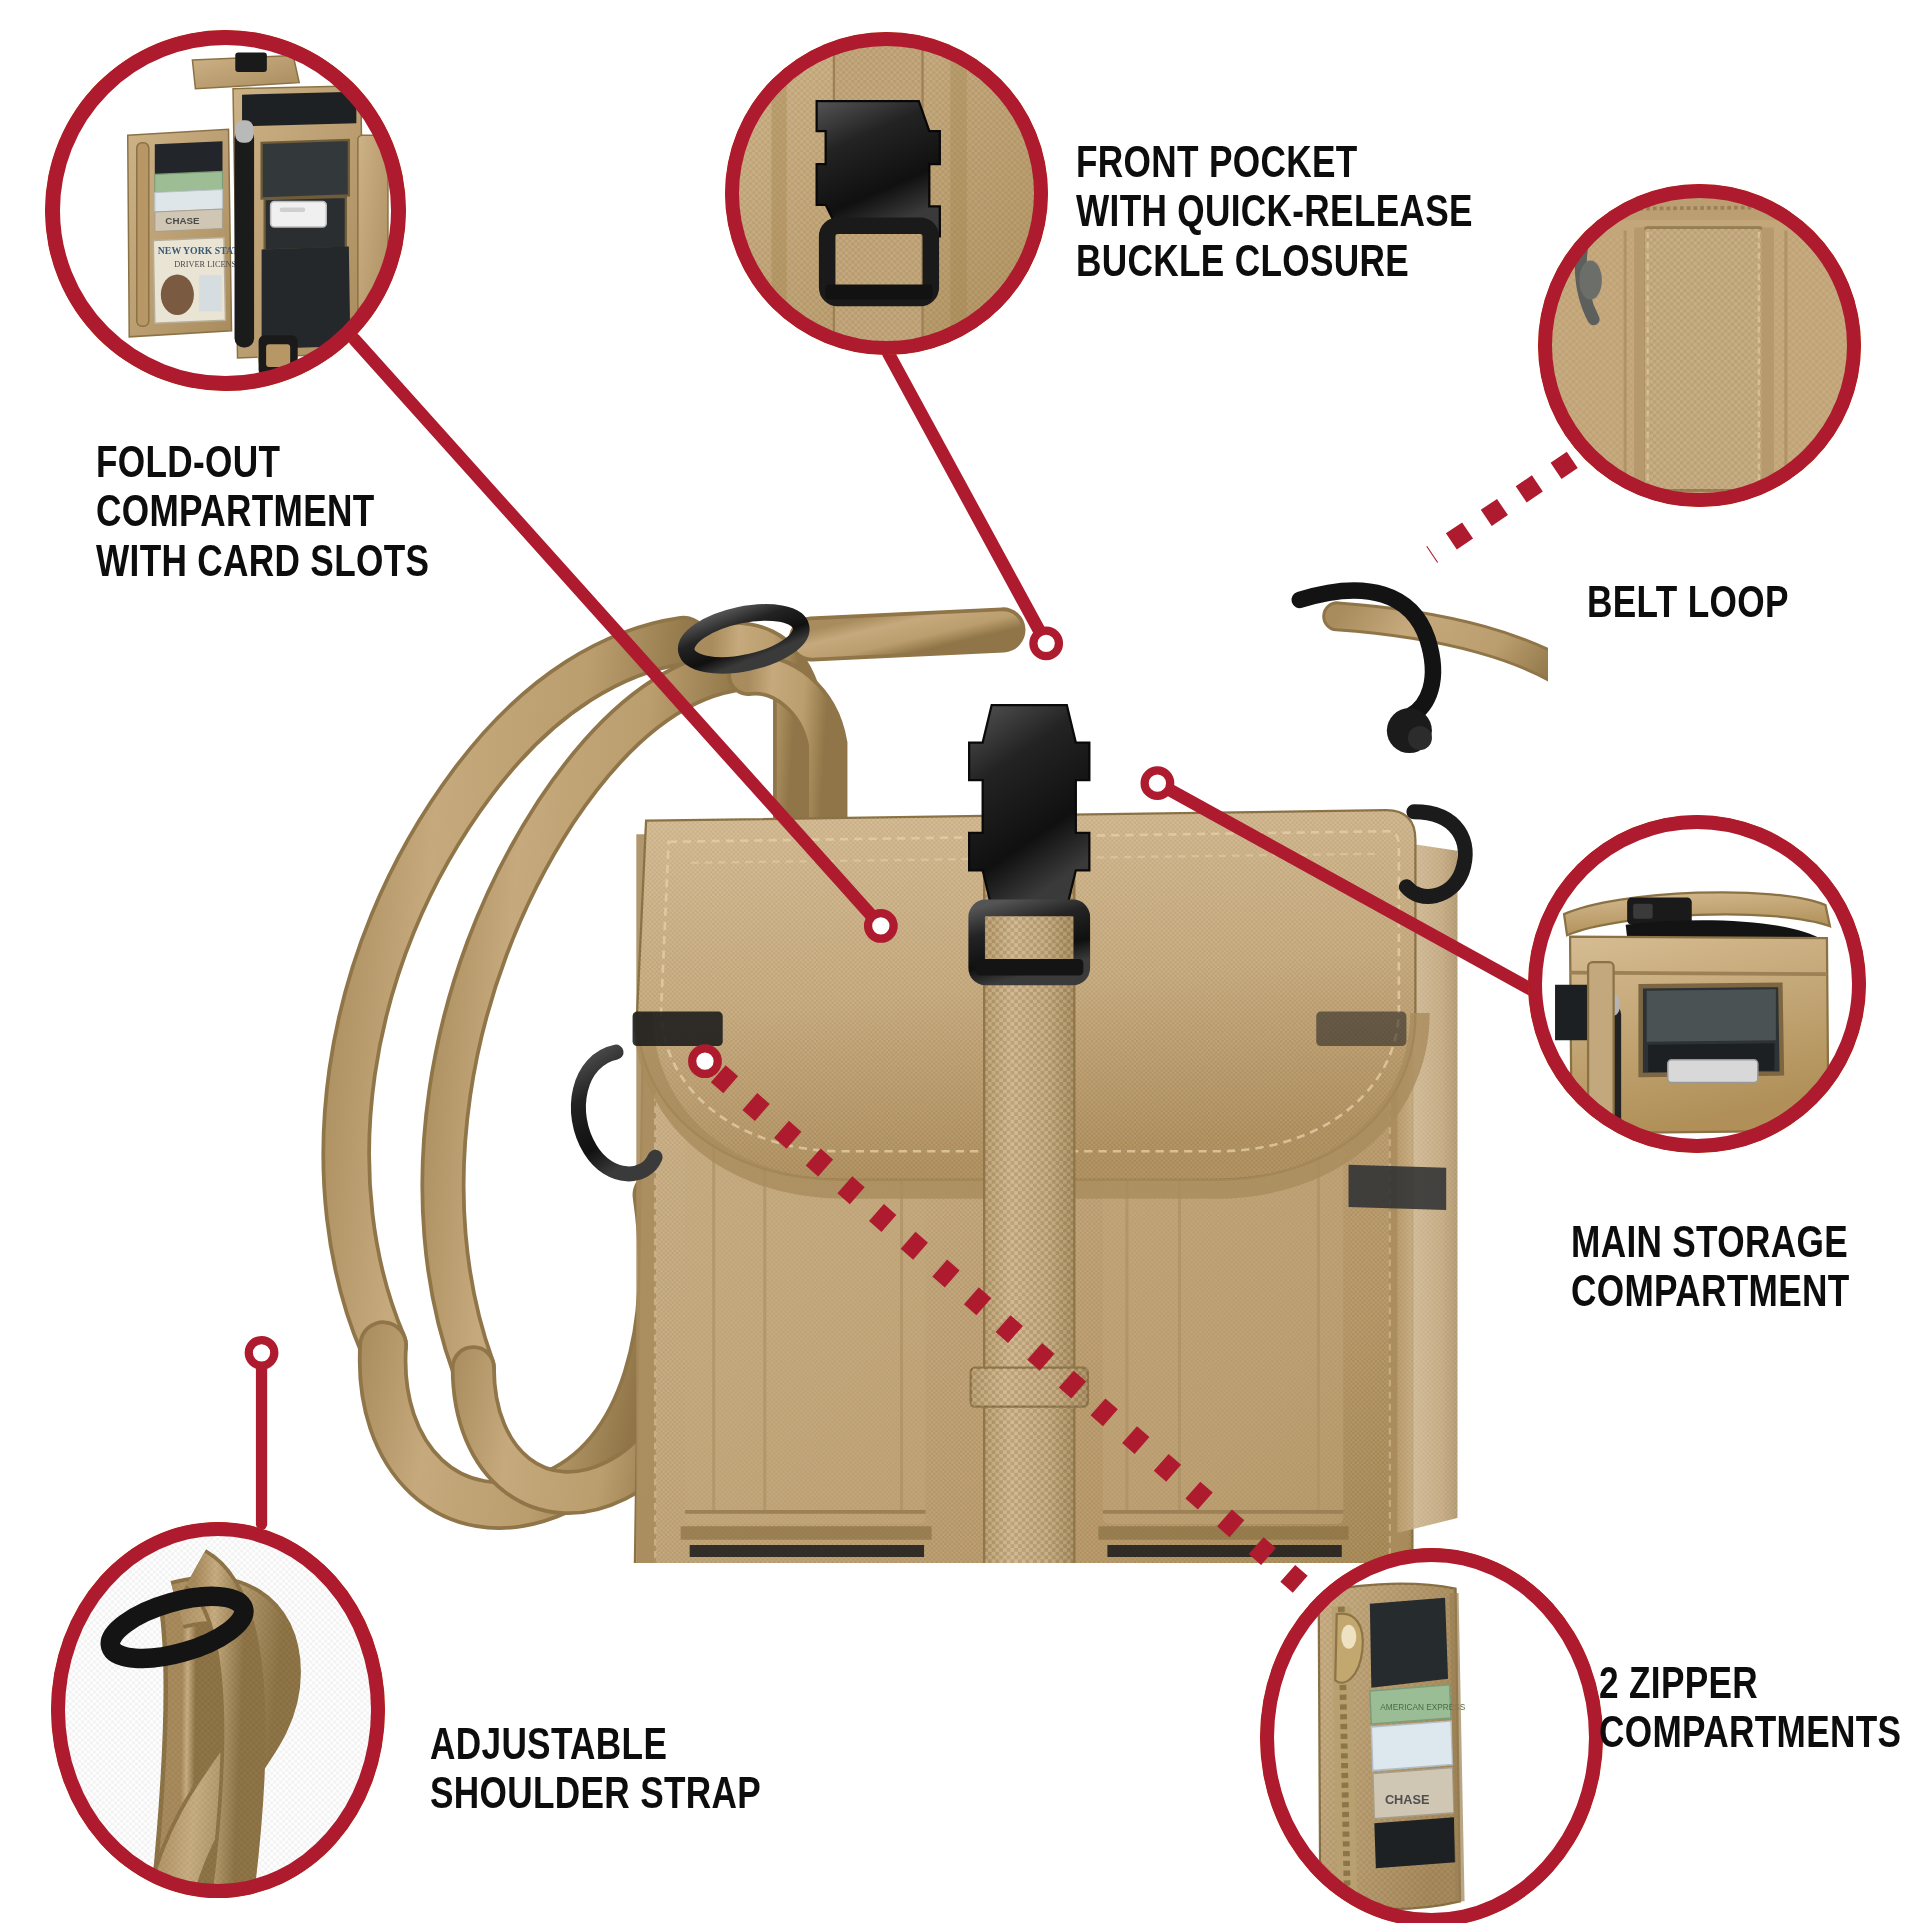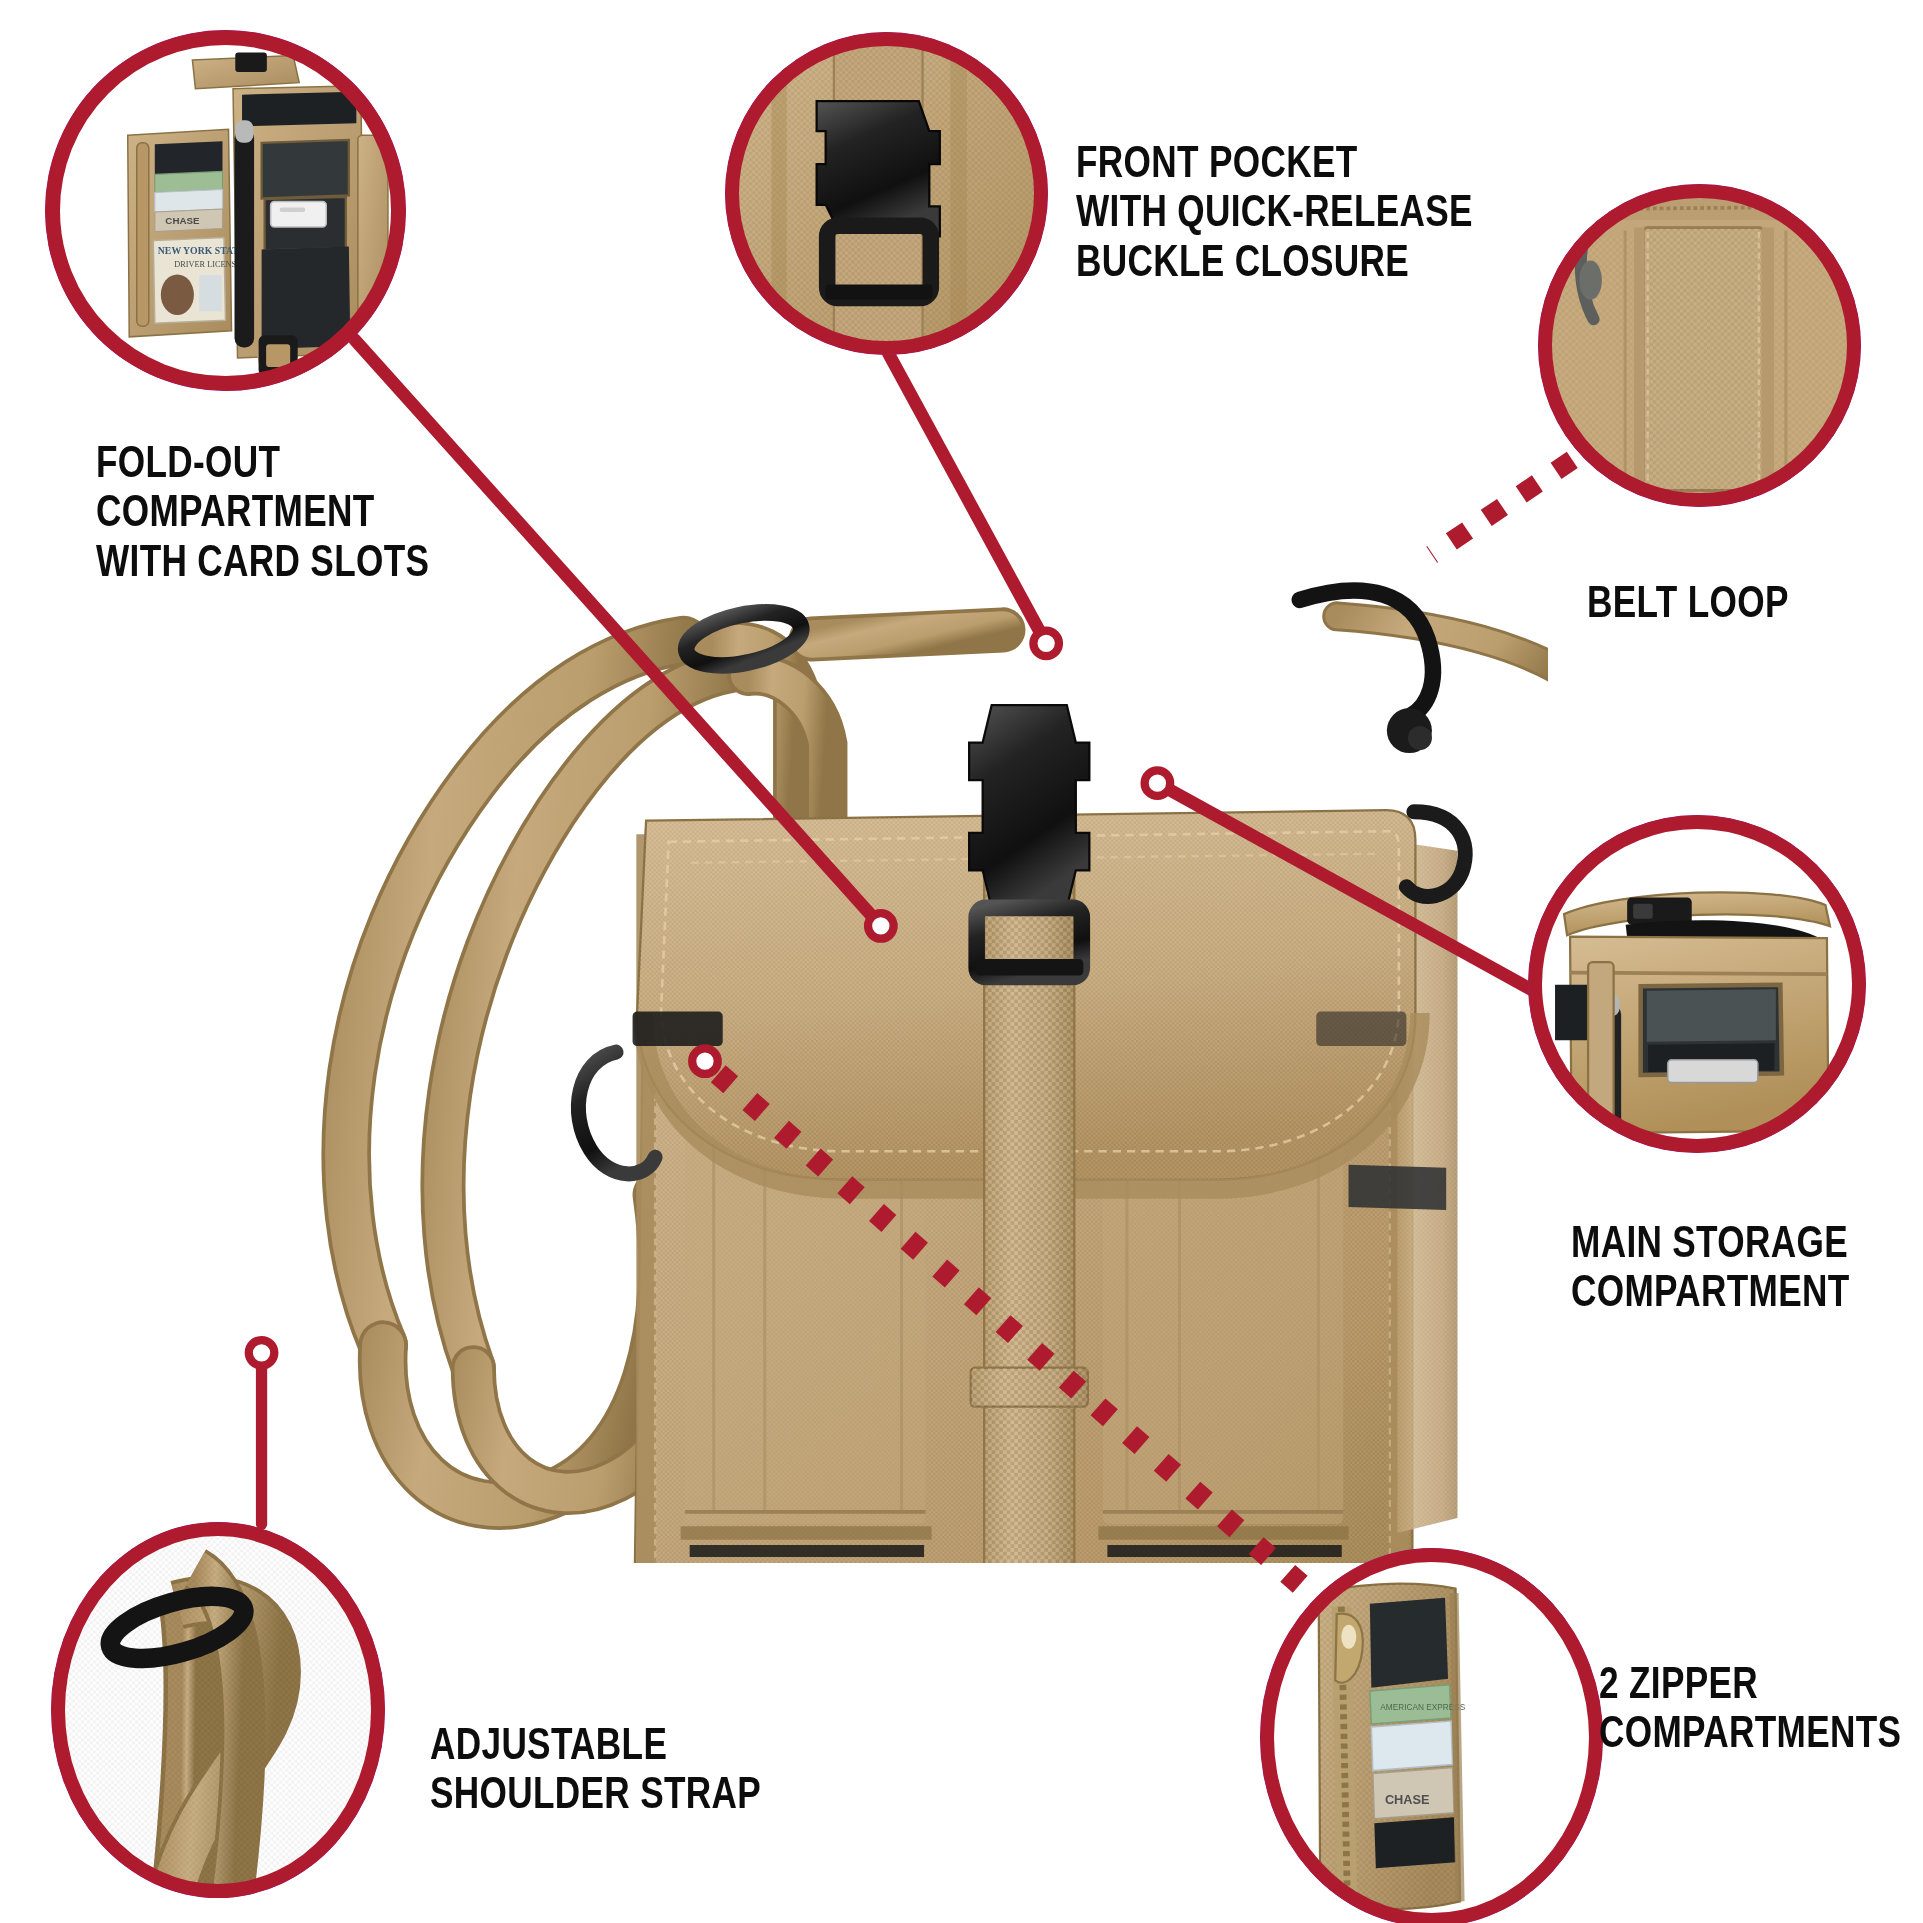--- a/index.html
+++ b/index.html
@@ -31,21 +31,21 @@
     text-transform: uppercase;
   }
   .callout-label.left   { transform-origin: left top; }
 
   
   .bubble {
     position: absolute;
     border-radius: 50%;
     overflow: hidden;
     box-sizing: border-box;
-    background: #a21caf;
+    background: #c2410c;
   }
   .bubble-ring {
     position: absolute;
     border-radius: 50%;
     box-sizing: border-box;
     border-style: solid;
     pointer-events: none;
   }
 </style>
 </head>

